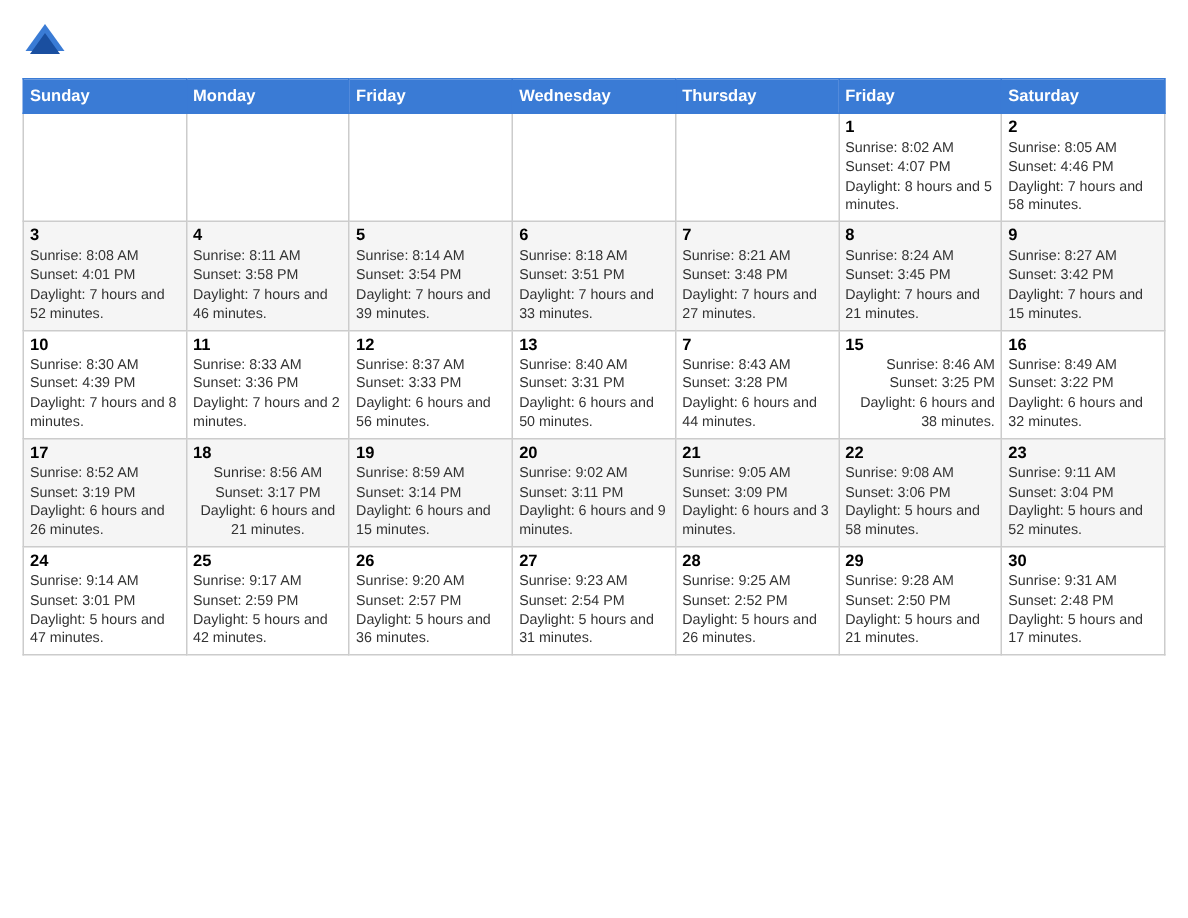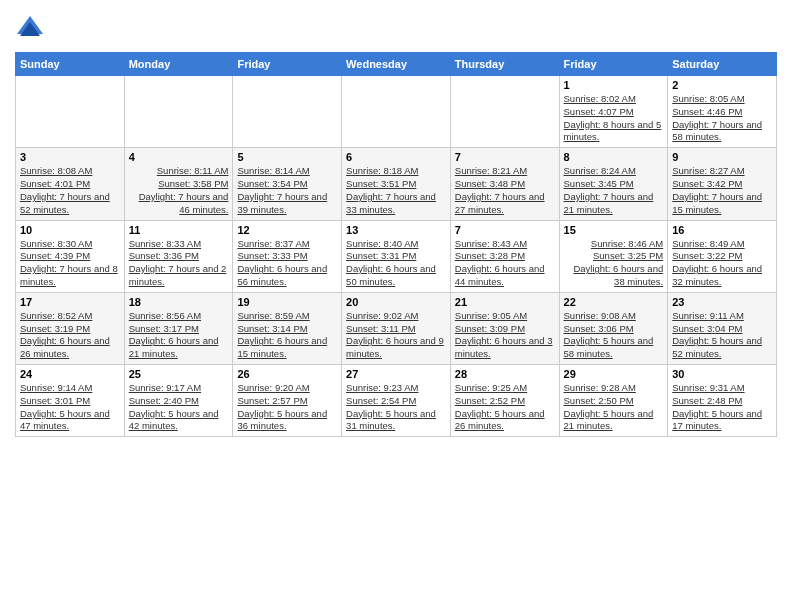--- a/index.html
+++ b/index.html
@@ -87,21 +87,20 @@
     .day-number {
       font-weight: bold;
       font-size: 11px;
       display: block;
       margin-bottom: 2px;
     }
     .day-info {
       font-size: 9.5px;
       color: #333;
       line-height: 1.35;
-      text-decoration: underline;
     }
     .empty-cell {
       background: #fff !important;
     }
   </style>
 </head>
 <body>
 
 <div class="page">
   <div class="header">
@@ -155,21 +154,21 @@
         </tr>
         <tr>
           <td>
             <span class="day-number">3</span>
             <div class="day-info" style="white-space: pre-line;">Sunrise: 8:08 AM
 Sunset: 4:01 PM
 Daylight: 7 hours and 52 minutes.</div>
           </td>
           <td>
             <span class="day-number">4</span>
-            <div class="day-info" style="white-space: pre-line; text-align: right;">Sunrise: 8:11 AM
+            <div class="day-info" style="white-space: pre-line;">Sunrise: 8:11 AM
 Sunset: 3:58 PM
 Daylight: 7 hours and 46 minutes.</div>
           </td>
           <td>
             <span class="day-number">5</span>
             <div class="day-info" style="white-space: pre-line;">Sunrise: 8:14 AM
 Sunset: 3:54 PM
 Daylight: 7 hours and 39 minutes.</div>
           </td>
           <td>
@@ -243,21 +242,21 @@
         </tr>
         <tr>
           <td>
             <span class="day-number">17</span>
             <div class="day-info" style="white-space: pre-line;">Sunrise: 8:52 AM
 Sunset: 3:19 PM
 Daylight: 6 hours and 26 minutes.</div>
           </td>
           <td>
             <span class="day-number">18</span>
-            <div class="day-info" style="white-space: pre-line;">Sunrise: 8:56 AM
+            <div class="day-info" style="white-space: pre-line; text-align: center;">Sunrise: 8:56 AM
 Sunset: 3:17 PM
 Daylight: 6 hours and 21 minutes.</div>
           </td>
           <td>
             <span class="day-number">19</span>
             <div class="day-info" style="white-space: pre-line;">Sunrise: 8:59 AM
 Sunset: 3:14 PM
 Daylight: 6 hours and 15 minutes.</div>
           </td>
           <td>
@@ -288,21 +287,21 @@
         <tr>
           <td>
             <span class="day-number">24</span>
             <div class="day-info" style="white-space: pre-line;">Sunrise: 9:14 AM
 Sunset: 3:01 PM
 Daylight: 5 hours and 47 minutes.</div>
           </td>
           <td>
             <span class="day-number">25</span>
             <div class="day-info" style="white-space: pre-line;">Sunrise: 9:17 AM
-Sunset: 2:40 PM
+Sunset: 2:59 PM
 Daylight: 5 hours and 42 minutes.</div>
           </td>
           <td>
             <span class="day-number">26</span>
             <div class="day-info" style="white-space: pre-line;">Sunrise: 9:20 AM
 Sunset: 2:57 PM
 Daylight: 5 hours and 36 minutes.</div>
           </td>
           <td>
             <span class="day-number">27</span>

